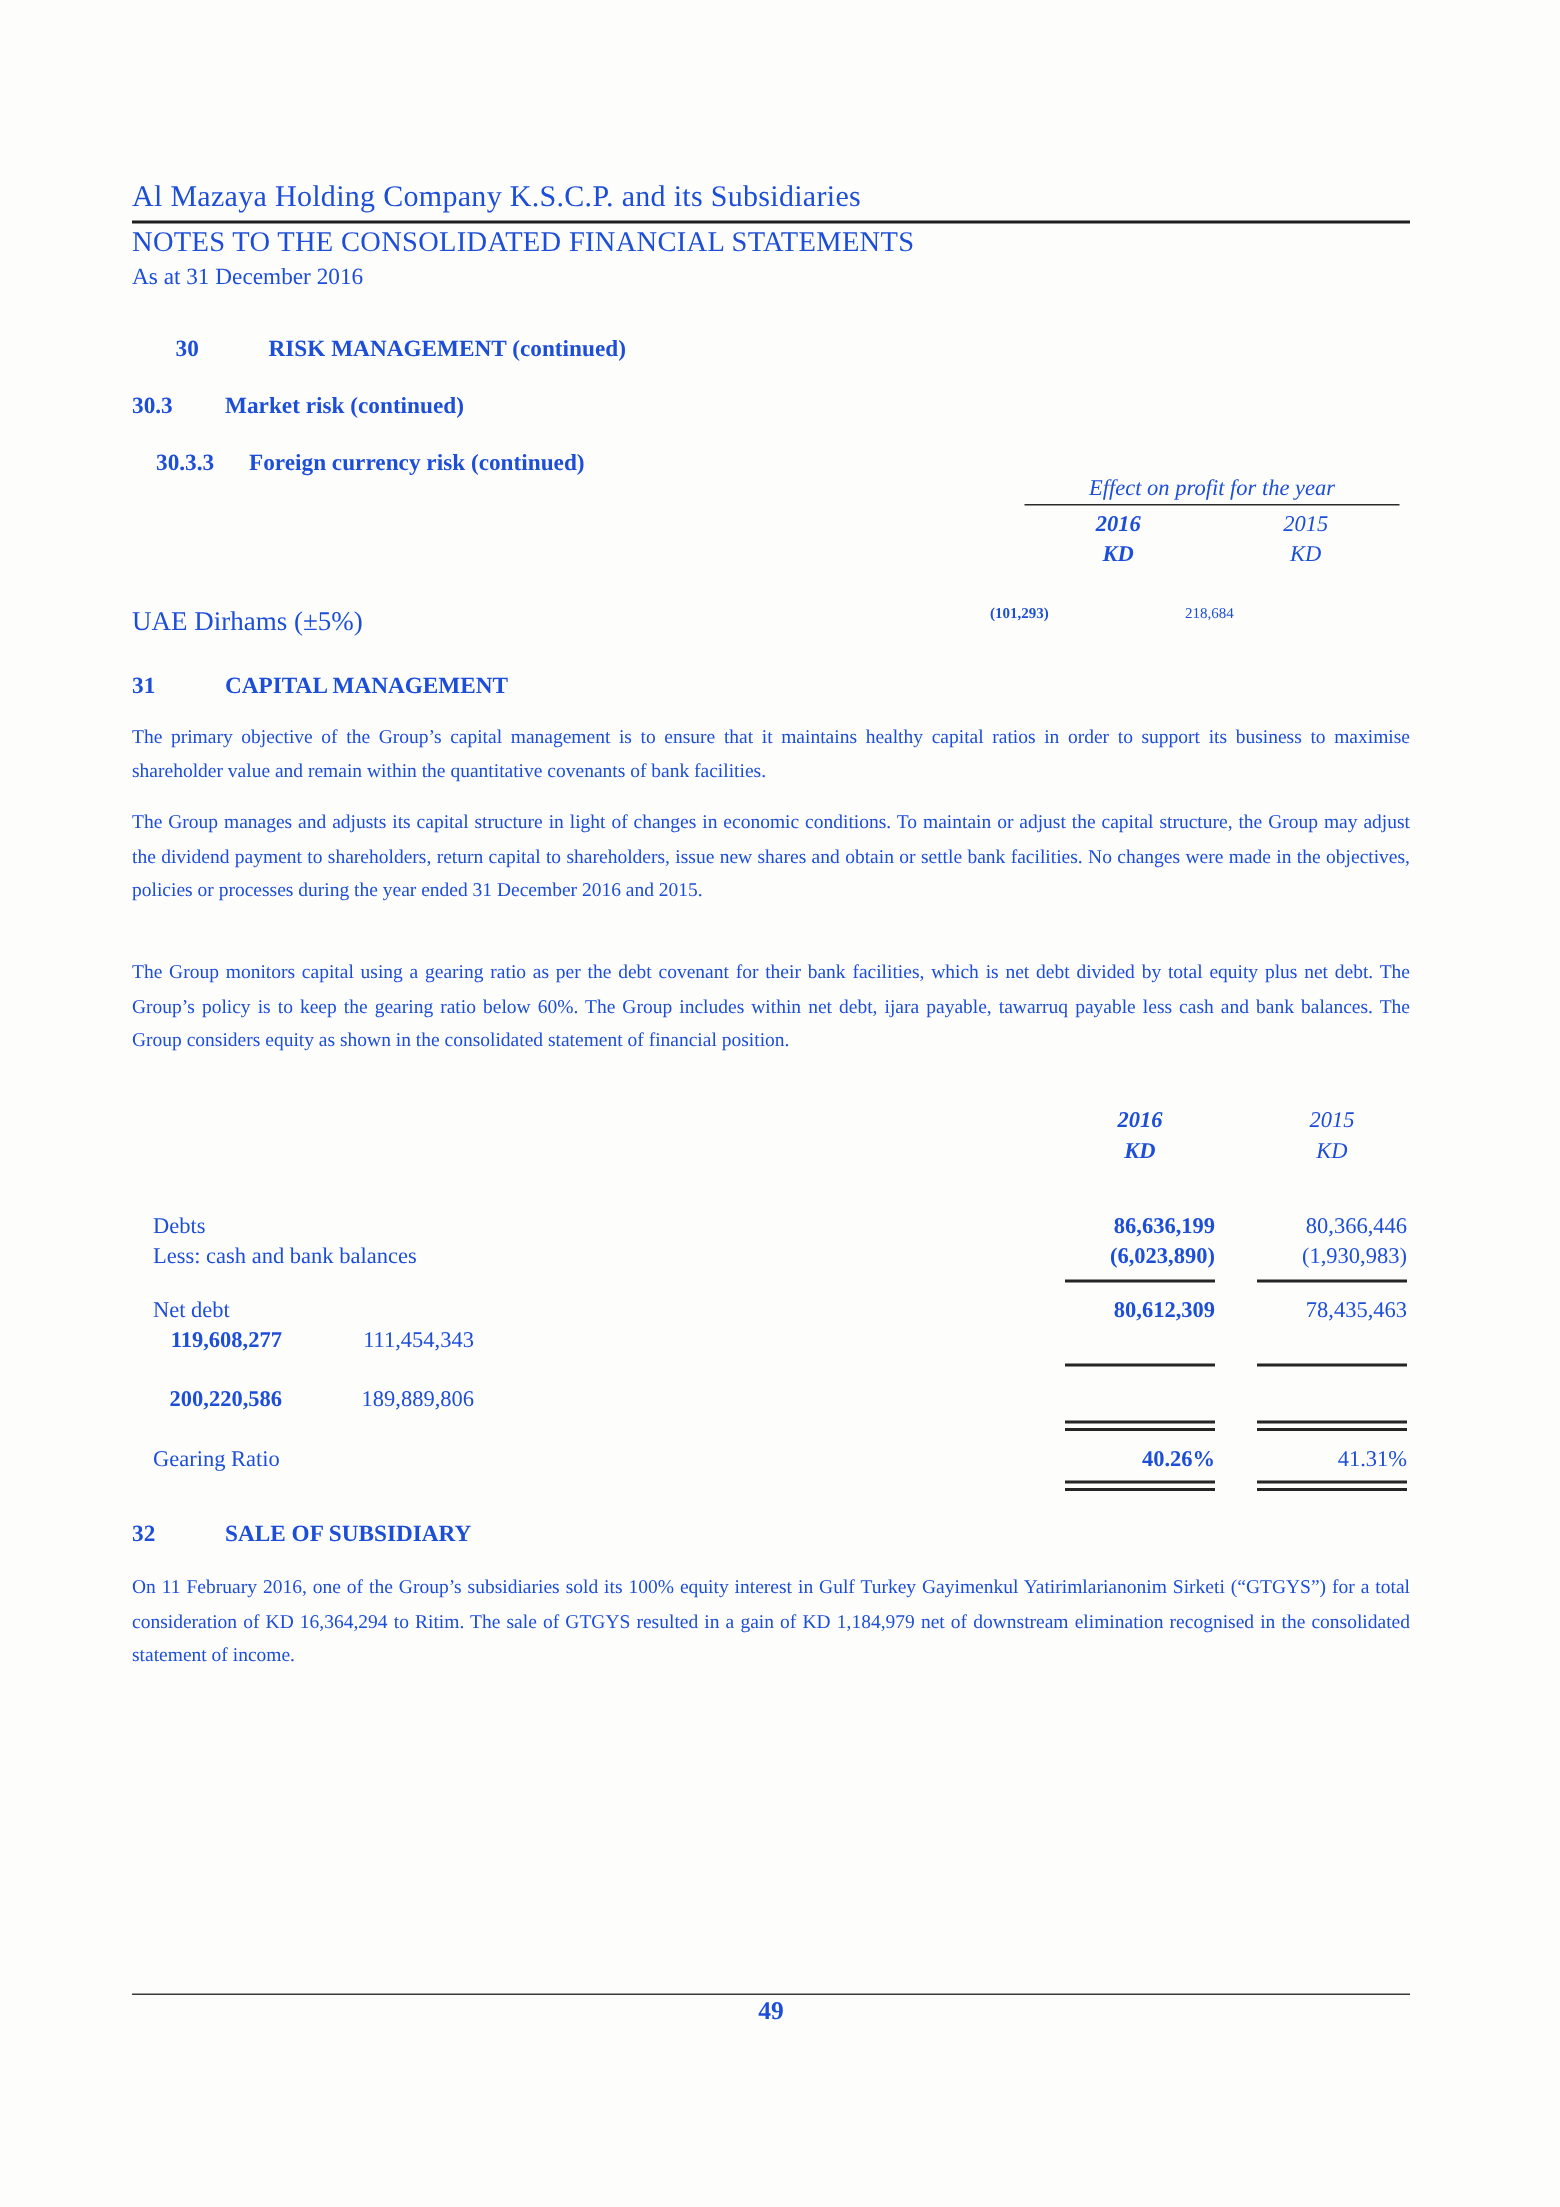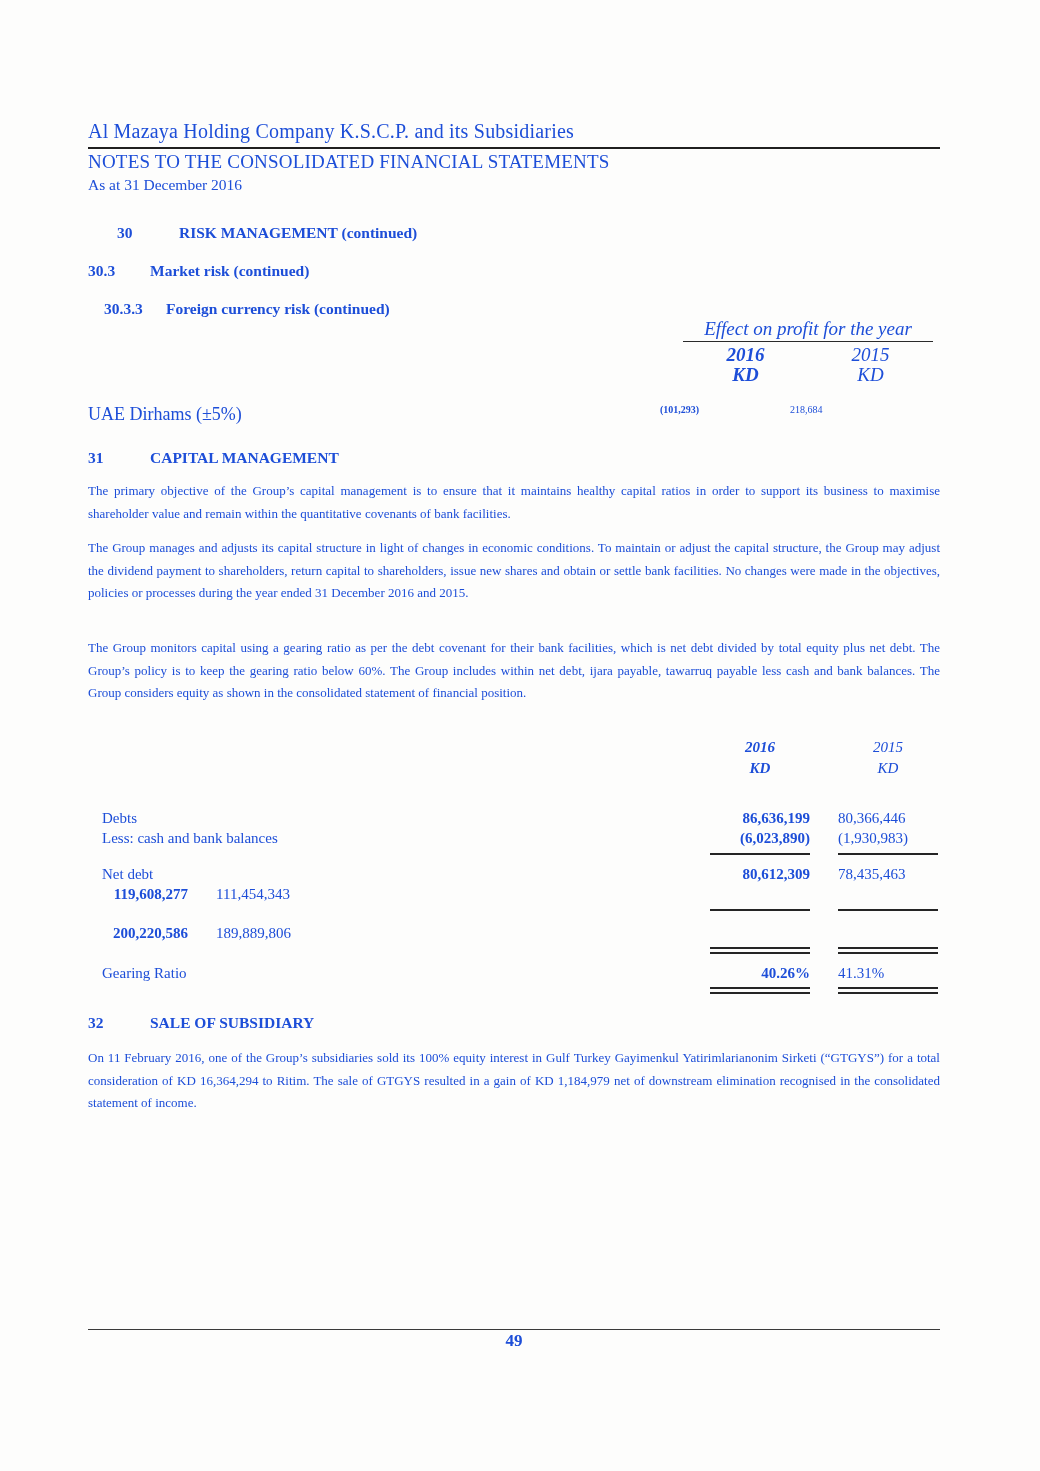--- a/index.html
+++ b/index.html
@@ -23,38 +23,38 @@
   .note-heading { display:flex; font-weight:bold; font-size:15.5px; }
   .note-heading .num { width:62px; flex:none; }
 
   
   .para {
     width:852px; font-size:13px; line-height:22.5px;
     text-align:justify;
   }
 
   
-  .fx-table { width:250px; font-size:19px; }
+  .fx-table { width:250px; font-size:15px; }
   .fx-header {
     font-style:italic; text-align:center;
     border-bottom:1.5px solid #2a2a2a; padding-bottom:1px;
   }
   .fx-cols { display:flex; }
   .fx-cols > div { width:50%; text-align:center; line-height:20px; }
   .ital { font-style:italic; }
   .bold { font-weight:bold; }
   .num-cell { text-align:left; font-size:10px; }
 
   
   .ct { width:852px; font-size:15px; }
   .ct-row { display:flex; line-height:20px; }
   .ct-label { width:622px; box-sizing:border-box; padding-left:14px; }
   .ct-c1 { width:100px; text-align:right; }
   .ct-gap { width:28px; flex:none; }
-  .ct-c2 { width:100px; text-align:left; }
+  .ct-c2 { width:100px; text-align:right; }
   .ct-head .ct-c1, .ct-head .ct-c2 { text-align:center; }
   .rule-row { display:flex; }
   .rule-row .seg { width:100px; }
   .rule-single { border-bottom:2px solid #252525; height:1px; }
   .rule-dbl { height:3px; border-top:2px solid #252525; border-bottom:2px solid #252525; }
 
   
   .footer-rule { border-top:1.5px solid #3a3a3a; }
   .page-number { width:852px; text-align:center; font-size:17px;font-weight:bold; }
 </style>

